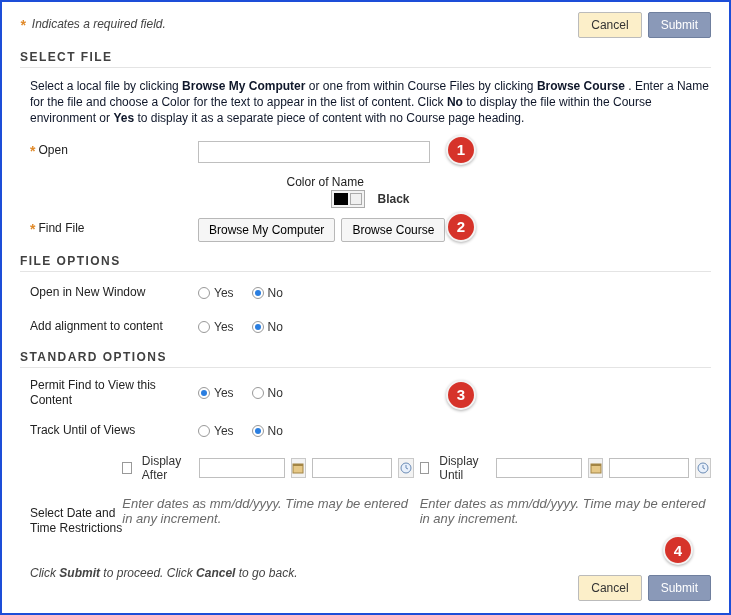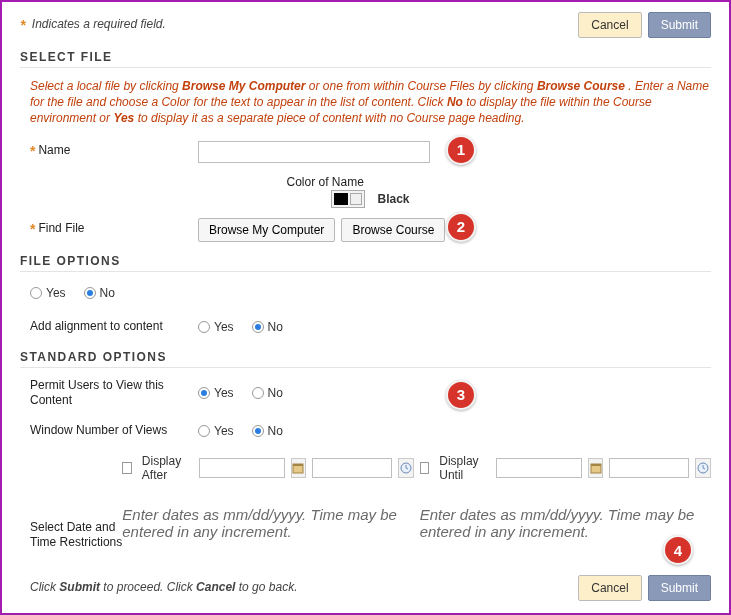--- a/index.html
+++ b/index.html
@@ -7,21 +7,21 @@
     margin: 0;
     padding: 0;
     font-family: Arial, Helvetica, sans-serif;
     font-size: 12px;
     color: #333;
     background: #fff;
   }
   .wrap {
     width: 731px;
     height: 615px;
-    border: 2px solid #a21caf;
+    border: 2px solid #1d4ed8;
     position: relative;
     padding: 10px 18px 12px 18px;
   }
   .top-row {
     display: flex;
     align-items: center;
     justify-content: space-between;
     margin-bottom: 8px;
   }
   .req-note {
@@ -59,22 +59,21 @@
     letter-spacing: 0.12em;
     color: #404040;
     font-size: 12px;
     font-weight: 600;
     border-bottom: 1px solid #e4e4e4;
     padding-bottom: 3px;
     margin: 12px 0 10px 0;
     text-transform: uppercase;
   }
   .instr {
-    font-style: italic;
-    color: #c2410c;
+    color: #0f172a;
     line-height: 1.35;
     margin: 10px 0 14px 10px;
   }
   .instr b { font-weight: bold; }
   .row {
     display: flex;
     align-items: center;
     margin: 6px 0 12px 10px;
     min-height: 22px;
   }
@@ -178,23 +177,23 @@
   .time-in {
     width: 80px;
     height: 20px;
     border: 1px solid #bfbfbf;
     padding: 2px 4px;
     font-size: 11px;
   }
   .hint {
     font-style: italic;
     color: #6a6a6a;
-    font-size: 15px;
+    font-size: 13px;
     margin-left: 0;
-    margin-top: 20px;
+    margin-top: 10px;
   }
   .icon-btn {
     width: 20px;
     height: 20px;
     border: 1px solid #c9c9c9;
     background: #f3f3f3;
     display: inline-flex;
     align-items: center;
     justify-content: center;
     font-size: 11px;
@@ -259,21 +258,21 @@
       <span>. Enter a Name for the file and choose a Color for the text to appear in the list of content. Click </span>
       <b>No</b>
       <span> to display the file within the Course environment or </span>
       <b>Yes</b>
       <span> to display it as a separate piece of content with no Course page heading.</span>
     </div>
 
     <div class="row">
       <div class="label-col">
         <span class="star">*</span>
-        <span>Name</span>
+        <span>Open</span>
       </div>
       <div class="ctrl-col">
         <input type="text" class="name-in" value="" style="">
         <div class="num-badge" style="left:248px; top:-6px;">1</div>
       </div>
     </div>
 
     <div class="row tight">
       <div class="label-col">
         <span>Color of Name</span>
@@ -297,20 +296,23 @@
         <button class="btn-browse">Browse Course</button>
         <div class="num-badge" style="left:248px; top:-6px;">2</div>
       </div>
     </div>
   </div>
 
   <div class="sect-block">
     <div class="section-head">FILE OPTIONS</div>
 
     <div class="row">
+      <div class="label-col">
+        <span>Open in New Window</span>
+      </div>
       <div class="ctrl-col">
         <span class="radio-wrap">
           <span class="radio"></span>
           <span>Yes</span>
         </span>
         <span class="radio-wrap">
           <span class="radio sel"></span>
           <span>No</span>
         </span>
       </div>
@@ -331,38 +333,38 @@
         </span>
       </div>
     </div>
   </div>
 
   <div class="sect-block">
     <div class="section-head">STANDARD OPTIONS</div>
 
     <div class="row">
       <div class="label-col multi">
-        <span>Permit Users to View this Content</span>
+        <span>Permit Find to View this Content</span>
       </div>
       <div class="ctrl-col">
         <span class="radio-wrap">
           <span class="radio sel"></span>
           <span>Yes</span>
         </span>
         <span class="radio-wrap">
           <span class="radio"></span>
           <span>No</span>
         </span>
         <div class="num-badge" style="left:248px; top:-6px;">3</div>
       </div>
     </div>
 
     <div class="row">
       <div class="label-col">
-        <span>Window Number of Views</span>
+        <span>Track Until of Views</span>
       </div>
       <div class="ctrl-col">
         <span class="radio-wrap">
           <span class="radio"></span>
           <span>Yes</span>
         </span>
         <span class="radio-wrap">
           <span class="radio sel"></span>
           <span>No</span>
         </span>

